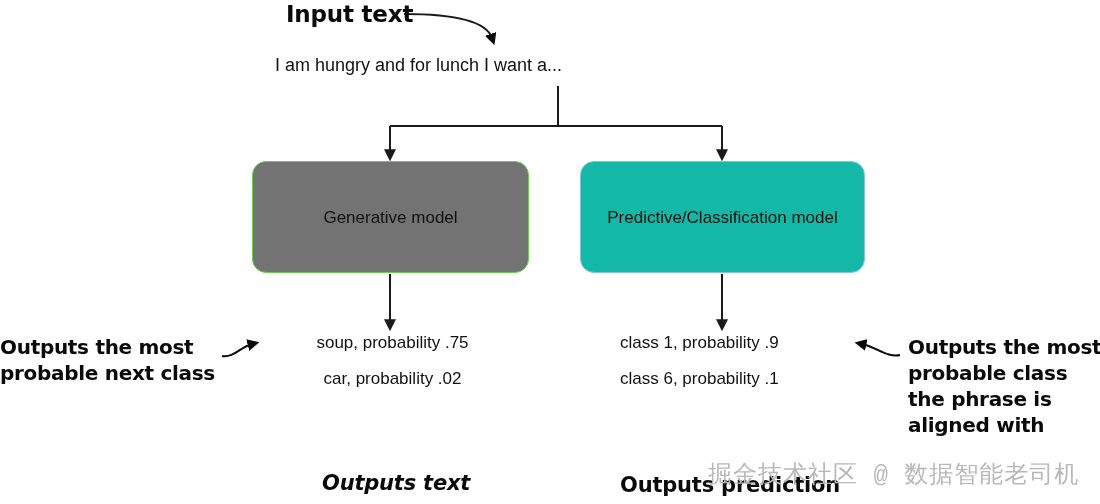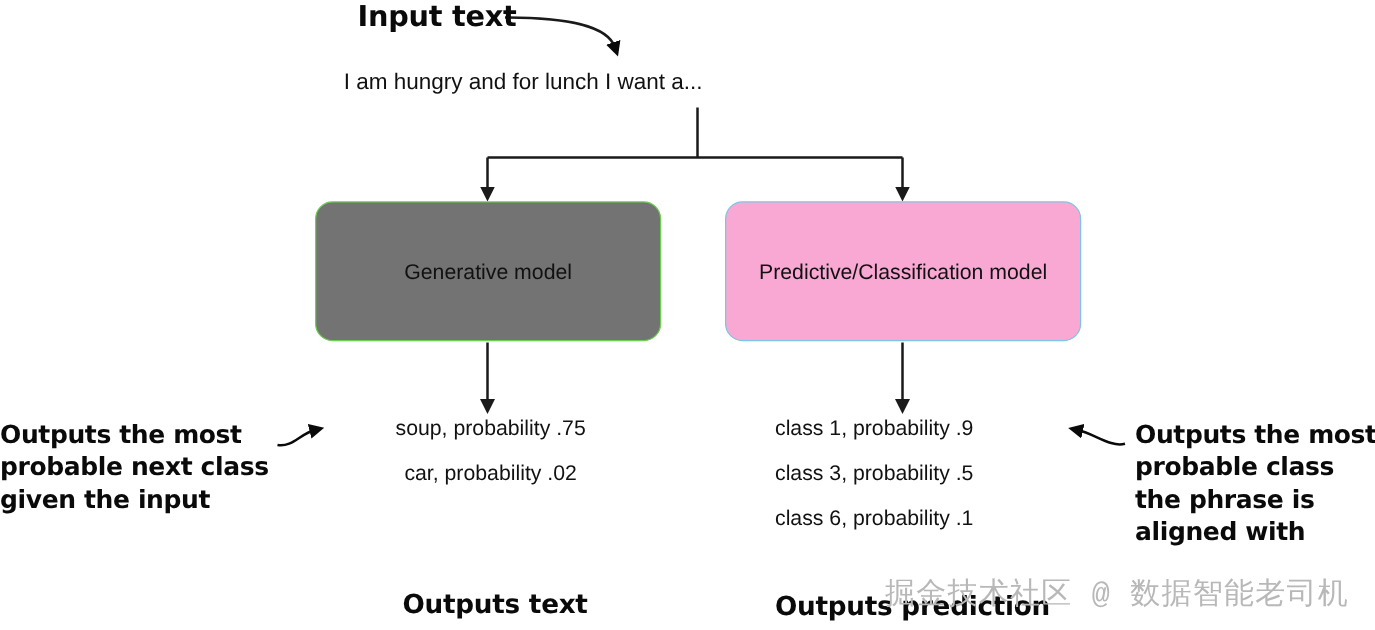--- a/index.html
+++ b/index.html
@@ -134,20 +134,21 @@
     font-family: "DejaVu Sans", sans-serif;
     font-weight: bold;
     font-size: 21px;
     color: #0a0a0a;
     letter-spacing: -0.2px;
     white-space: nowrap;
   }
   #outputs-text-caption {
     left: 322px;
     top: 471px;
+    font-style: italic;
   }
   #outputs-prediction-caption {
     left: 620px;
     top: 473px;
   }
 
   
   #watermark {
     left: 708px;
     top: 458px;
@@ -195,39 +196,37 @@
   <div class="abs label-bold" id="input-text-label">Input text</div>
 
   <div class="abs" id="input-sentence">
     <span class="inner">I am hungry and for lunch I want a...</span>
   </div>
 
   <div class="abs model-box" id="generative-box" style="background: #737373; border: 1.5px solid rgb(107, 207, 79);">
     <span>Generative model</span>
   </div>
 
-  <div class="abs model-box" id="predictive-box" style="background: #f9a8d4; border: 1.5px solid rgb(127, 196, 227);">
+  <div class="abs model-box" id="predictive-box" style="background: #14b8a6; border: 1.5px solid rgb(127, 196, 227);">
     <span>Predictive/Classification model</span>
   </div>
 
   <div class="abs" id="generative-outputs">
     <div class="output-line">soup, probability .75</div>
     <div class="output-line">car, probability .02</div>
   </div>
 
   <div class="abs" id="predictive-outputs">
     <div class="output-line">class 1, probability .9</div>
-    <div class="output-line">class 3, probability .5</div>
     <div class="output-line">class 6, probability .1</div>
   </div>
 
   <div class="abs annotation" id="left-annotation">
     <div>Outputs the most</div>
     <div>probable next class</div>
-    <div>given the input</div>
   </div>
 
   <div class="abs annotation" id="right-annotation">
     <div>Outputs the most</div>
     <div>probable class</div>
     <div>the phrase is</div>
     <div>aligned with</div>
   </div>
 
   <div class="abs caption" id="outputs-text-caption">Outputs text</div>

